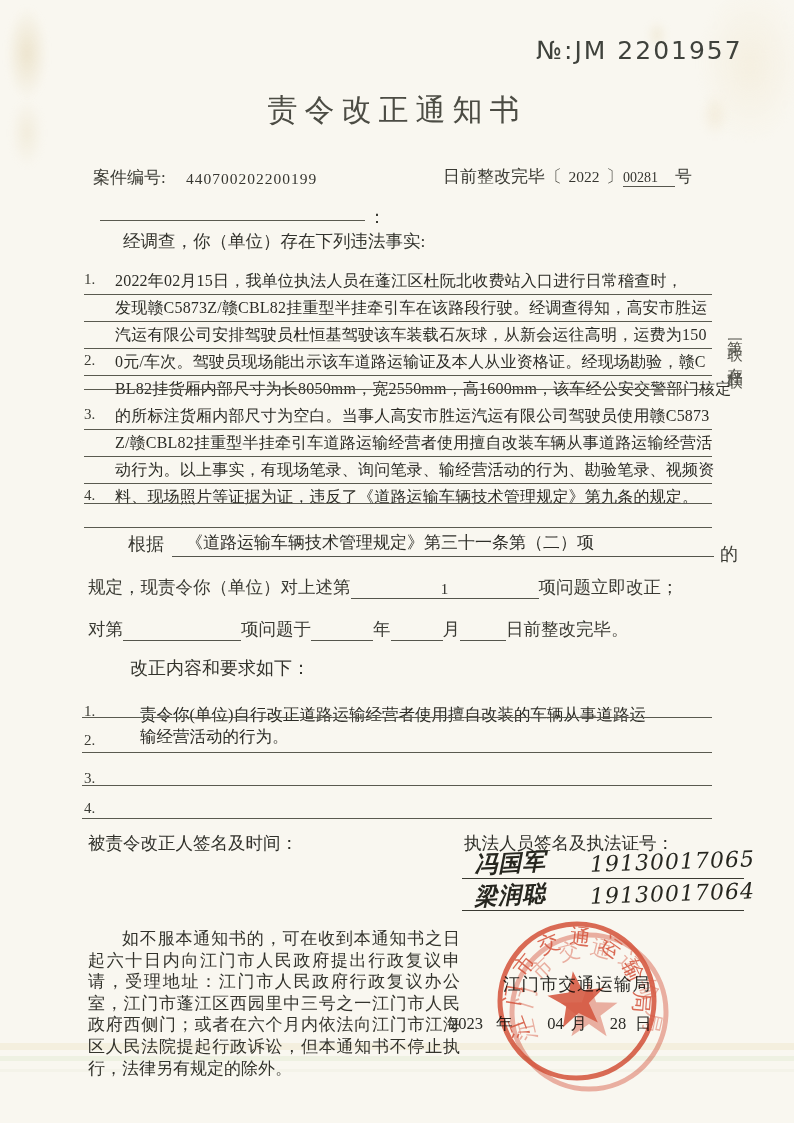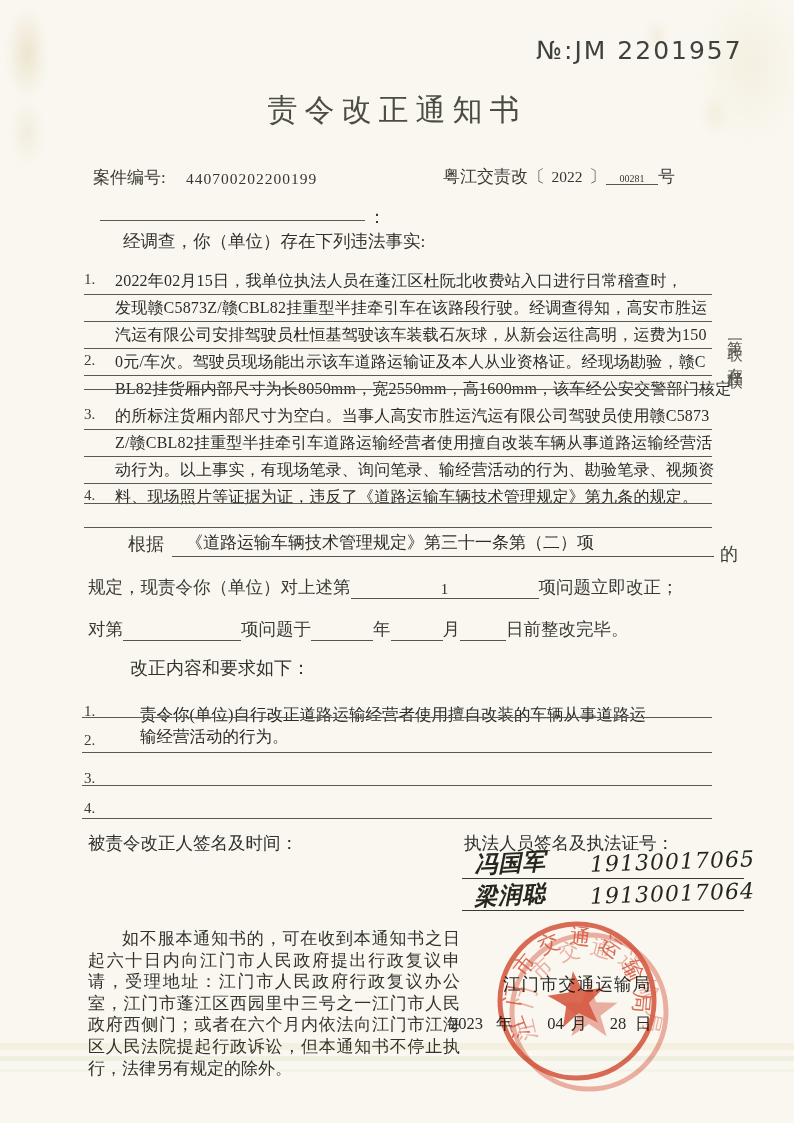--- a/index.html
+++ b/index.html
@@ -20,21 +20,21 @@
   }
   .title{
     left:0;top:90px;width:794px;text-align:center;
     font-size:30px;letter-spacing:7px;color:#4c4c44;
   }
   
   .case-label{left:93px;top:166px;font-size:17px;}
   .case-value{left:186px;top:170px;font-size:15.5px;letter-spacing:1px;color:#35352f;}
   .ref-group{left:443px;top:165px;font-size:17px;white-space:nowrap;}
   .ref-year{display:inline-block;min-width:44px;text-align:center;font-size:15.5px;color:#35352f;}
-  .ref-no{display:inline-block;min-width:52px;text-align:center;font-size:10px;color:#35352f;border-bottom:1.2px solid #57574e;}
+  .ref-no{display:inline-block;min-width:52px;font-size:14px;color:#35352f;border-bottom:1.2px solid #57574e;}
   
   .addr-row{left:100px;top:203px;width:265px;height:26px;}
   .addr-name{position:absolute;left:28px;top:2px;font-size:17px;letter-spacing:2px;color:#2f2f29;white-space:nowrap;}
   .addr-colon{left:368px;top:205px;font-size:18px;}
   .intro{left:123px;top:229px;font-size:17.5px;color:#33332d;}
   
   .rule{position:absolute;left:0;right:0;border-top:1.3px solid #5a5a50;}
   
   .facts{left:84px;top:268px;width:628px;}
   .fact-row{position:relative;height:27px;}
@@ -94,21 +94,21 @@
 <div class="smudge" style="left:700px;top:-10px;width:100px;height:150px;background:radial-gradient(#f1e8d2,transparent 75%);opacity:.5;"></div>
 <div class="band" style="top:1043px;height:7px;background:#f2ecd9;opacity:.8;"></div>
 <div class="band" style="top:1056px;height:5px;background:#e9eedb;opacity:.7;"></div>
 <div class="band" style="top:1069px;height:3px;background:#f0f0e2;opacity:.5;"></div>
 
 <div class="abs serial">№:JM 2201957</div>
 <div class="abs title">责令改正通知书</div>
 
 <div class="abs case-label">案件编号:</div>
 <div class="abs case-value">440700202200199</div>
-<div class="abs ref-group"><span>粤江交责改〔</span><span class="ref-year">2022</span><span>〕</span><span class="ref-no">00281</span><span>号</span></div>
+<div class="abs ref-group"><span>日前整改完毕〔</span><span class="ref-year">2022</span><span>〕</span><span class="ref-no">00281</span><span>号</span></div>
 
 <div class="abs addr-row">
   <span class="rule" style="bottom:8px;"></span>
 </div>
 <div class="abs addr-colon">：</div>
 <div class="abs intro">经调查，你（单位）存在下列违法事实:</div>
 
 <div class="abs facts">
   <div class="fact-row">
       <span class="fact-num">1.</span>

